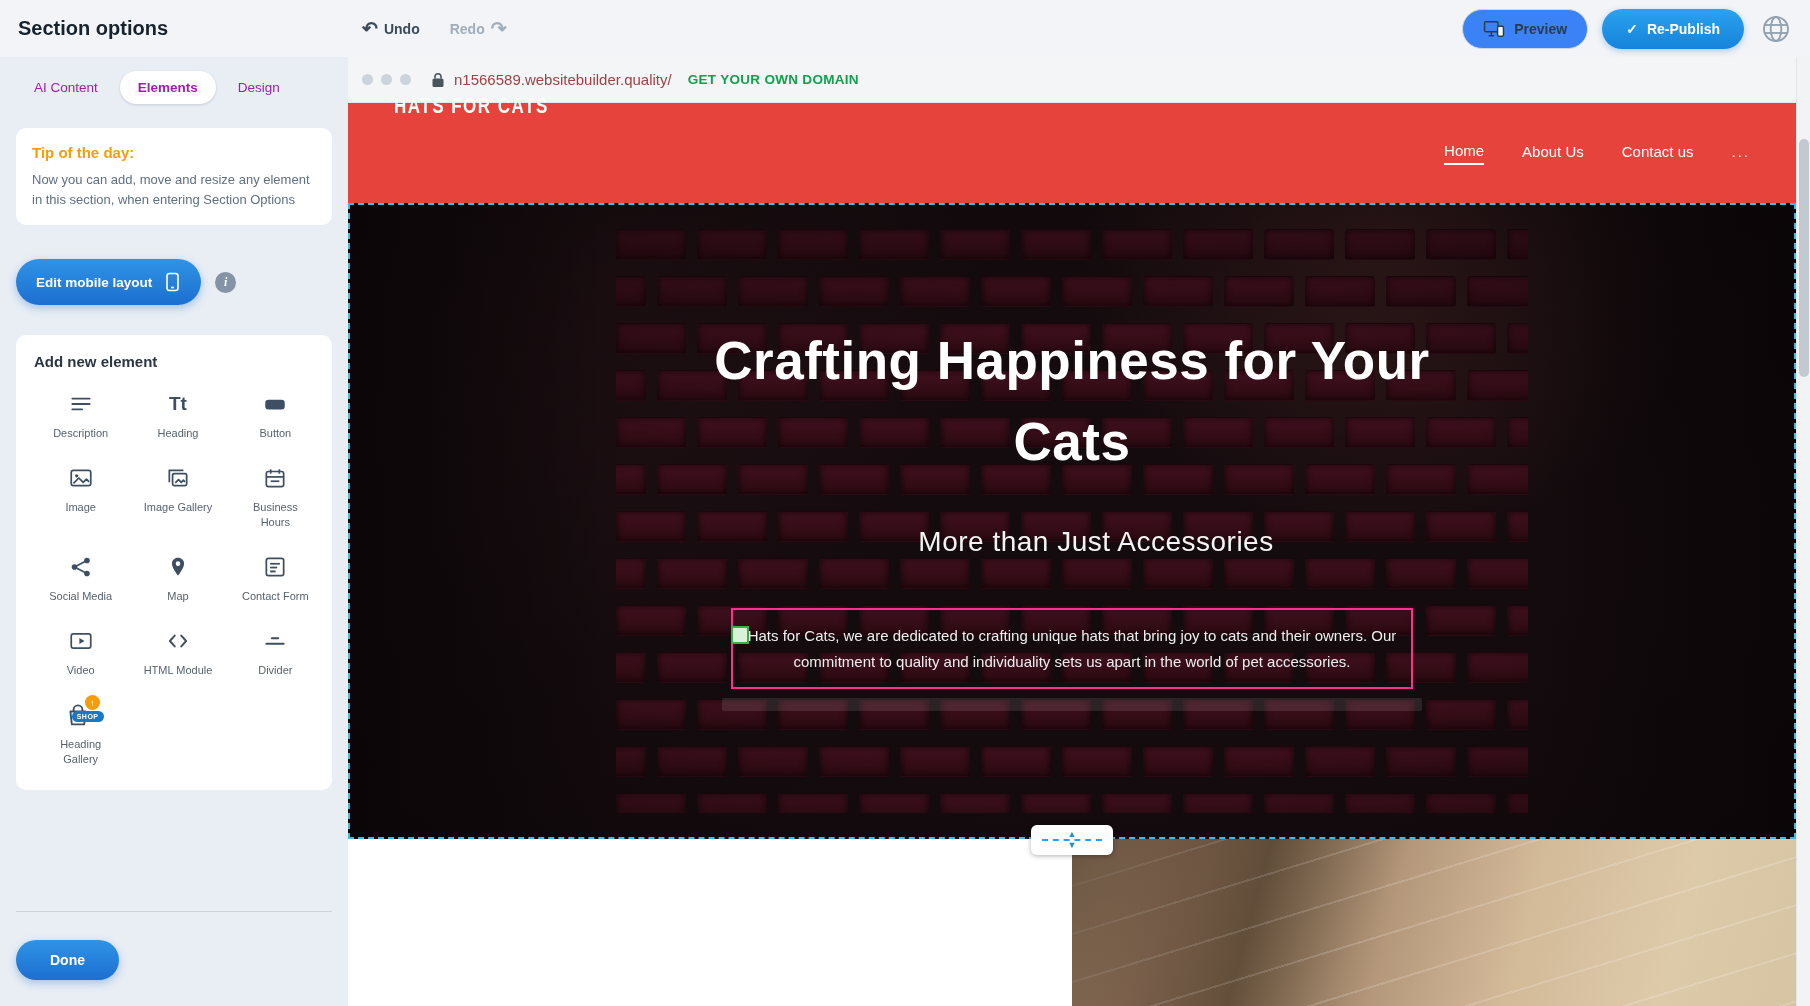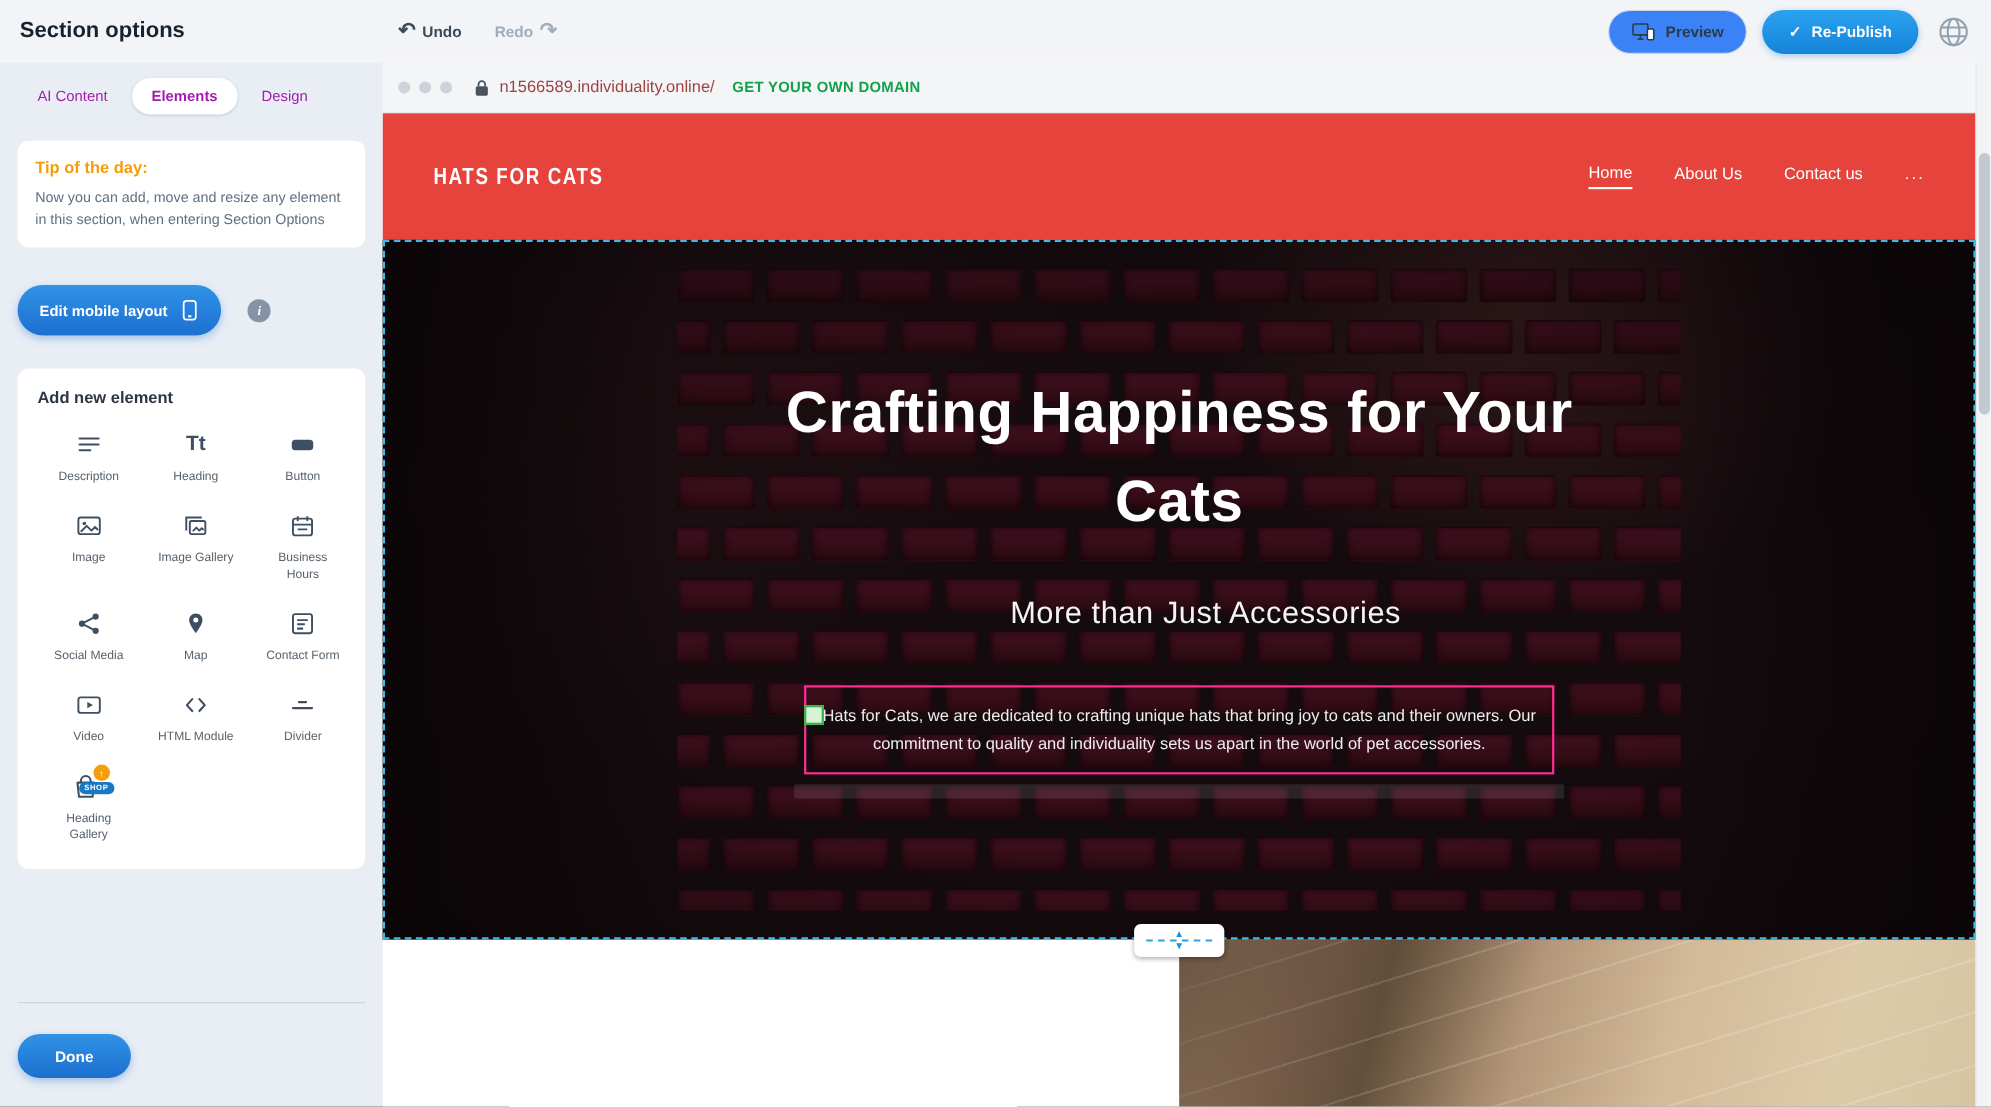--- a/index.html
+++ b/index.html
@@ -22,21 +22,21 @@
   .content { display:flex; height:949px; }
 
   
   .sidebar { width:348px; background:#e9eef5; padding:14px 16px 0; position:relative; flex:none; }
   .tabs { display:flex; align-items:center; gap:4px; margin-bottom:24px; }
   .tab { padding:9px 18px; font-size:13.5px; color:#a21caf; border-radius:19px; cursor:pointer;text-align:center; }
   .tab.active { background:#fff; font-weight:bold; box-shadow:0 1px 3px rgba(30,50,70,.18); }
   .card { background:#fff; border-radius:10px; padding:16px; }
   .tip-title { font-size:15px; font-weight:bold; color:#f59d0a; margin-bottom:9px; }
   .tip-body { font-size:13px; color:#5f7084; line-height:1.5; }
-  .mobile-row { display:flex; align-items:center; gap:24px; margin:34px 0 30px; }
+  .mobile-row { display:flex; align-items:center; gap:14px; margin:34px 0 30px; }
   .mobile-btn { display:flex; align-items:center; gap:12px; background:linear-gradient(180deg,#2f93e6,#1d6fd0); border:none; border-radius:26px; padding:13px 20px; color:#fff; font-size:13.5px; font-weight:bold; cursor:pointer; box-shadow:0 3px 8px rgba(30,110,200,.35); }
   .info-dot { width:21px; height:21px; border-radius:50%; background:#8494a6; color:#fff; font-size:12px; font-weight:bold; display:flex; align-items:center; justify-content:center; cursor:pointer; font-family:"Liberation Serif", serif; font-style:italic; }
   .add-card { padding:18px 10px 24px 18px; }
   .add-title { font-size:15px; font-weight:bold; color:#2b3642; margin-bottom:20px; }
   .el-grid { display:grid; grid-template-columns:repeat(3,1fr); row-gap:24px; column-gap:4px; }
   .el-cell { display:flex; flex-direction:column; align-items:center; gap:8px; cursor:pointer; }
   .el-icon { height:28px; display:flex; align-items:center; justify-content:center; color:#3e4f63; }
   .el-label { font-size:11px; color:#57626e; text-align:center; line-height:1.3; max-width:74px; }
   .tt { font-size:19px; font-weight:bold; color:#3e4f63; }
   .pg-icon { position:relative; width:34px; height:28px; }
@@ -47,21 +47,21 @@
 
   
   .main { flex:1; position:relative; background:#fff; }
   .site-frame { margin-right:14px; height:100%; display:flex; flex-direction:column; }
   .browserbar { height:46px; background:#f4f5f7; border-bottom:1px solid #e4e7ea; display:flex; align-items:center; padding:0 14px; flex:none; }
   .win-dots { display:flex; gap:8px; margin-right:20px; }
   .win-dot { width:11px; height:11px; border-radius:50%; background:#ccd3da; }
   .url-text { font-size:15px; color:#9c4343; margin-left:9px; }
   .domain-link { font-size:13.5px; font-weight:bold; color:#12a14b; margin-left:16px; letter-spacing:.3px; cursor:pointer; }
 
-  .site-header { height:115px; background:#e5433b; display:flex; align-items:center; justify-content:space-between; padding:3px 46px; flex:none; }
+  .site-header { height:100px; background:#e5433b; display:flex; justify-content:space-between; padding:3px 46px; flex:none; }
   .logo { color:#fff; font-weight:bold; font-size:17px; letter-spacing:1.5px; display:inline-block; transform:scaleY(1.25); }
   .nav { display:flex; align-items:center; gap:38px; }
   .nav-item { color:#fff; font-size:15px; cursor:pointer; padding-bottom:4px; }
   .nav-item.active { border-bottom:2px solid #fff; }
   .nav-more { font-size:15px; letter-spacing:2px; }
 
   .hero { position:relative; height:636px; flex:none; background:
       radial-gradient(circle at 72% 6%, rgba(120,60,55,.30), transparent 26%),
       radial-gradient(circle at 18% 12%, rgba(80,40,45,.18), transparent 30%),
       #140b0e; overflow:visible; }
@@ -325,21 +325,21 @@
           <span class="win-dot"></span>
             <span class="win-dot"></span>
             <span class="win-dot"></span>
         </div>
         <span>
           <svg width="14" height="16" viewBox="0 0 14 16" fill="#4a545e">
             <rect x="1.5" y="6.5" width="11" height="8.5" rx="1.5"></rect>
             <path d="M4 6.5 V4.8 a3 3 0 0 1 6 0 V6.5" fill="none" stroke="#4a545e" stroke-width="1.6"></path>
           </svg>
         </span>
-        <span class="url-text">n1566589.individuality.online/</span>
+        <span class="url-text">n1566589.websitebuilder.quality/</span>
         <span class="domain-link">GET YOUR OWN DOMAIN</span>
       </div>
 
       <header class="site-header">
         <span class="logo">HATS FOR CATS</span>
         <nav class="nav">
           <span class="nav-item active">Home</span>
           <span class="nav-item">About Us</span>
           <span class="nav-item">Contact us</span>
           <span class="nav-item nav-more">...</span>

